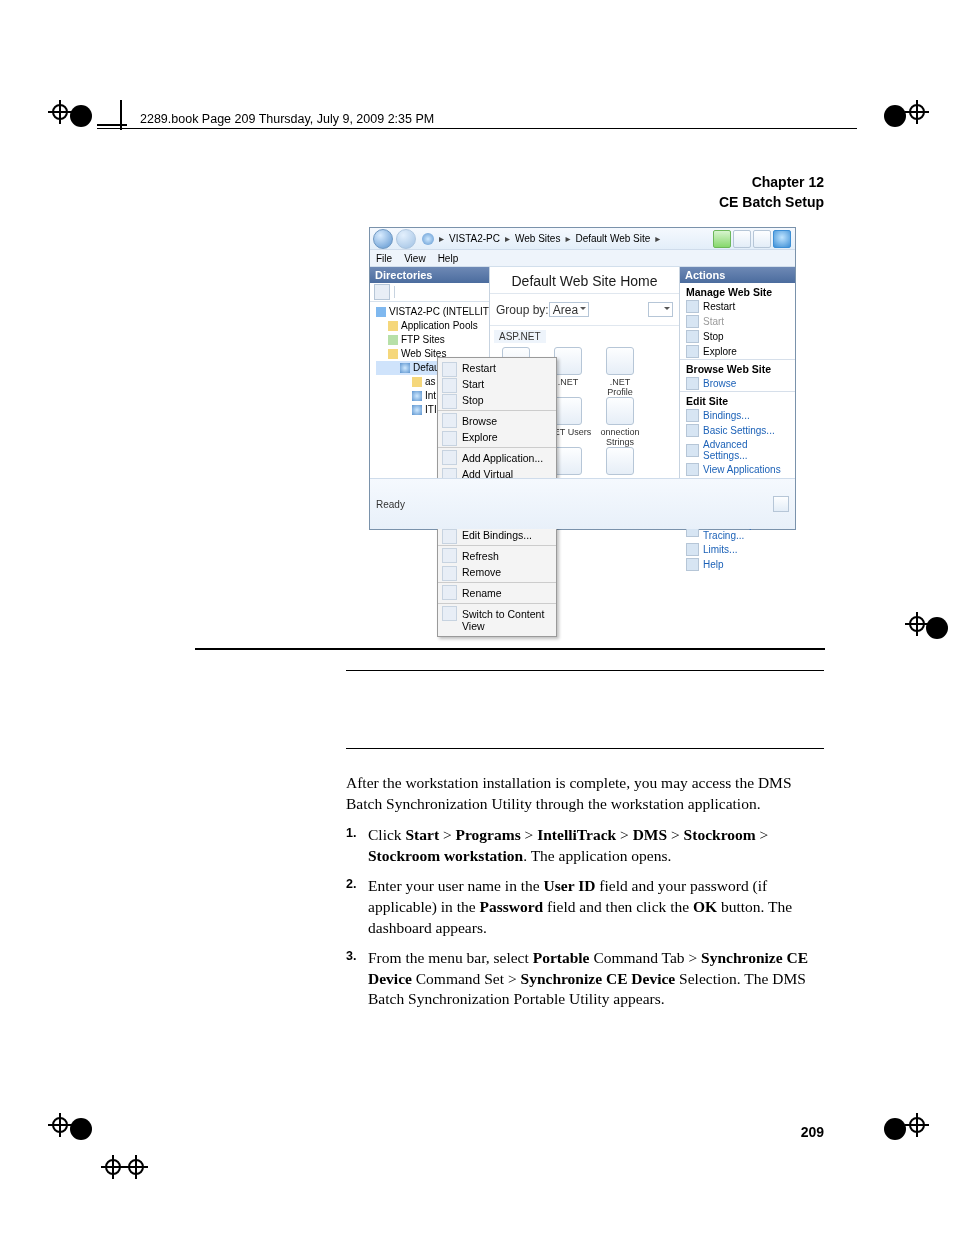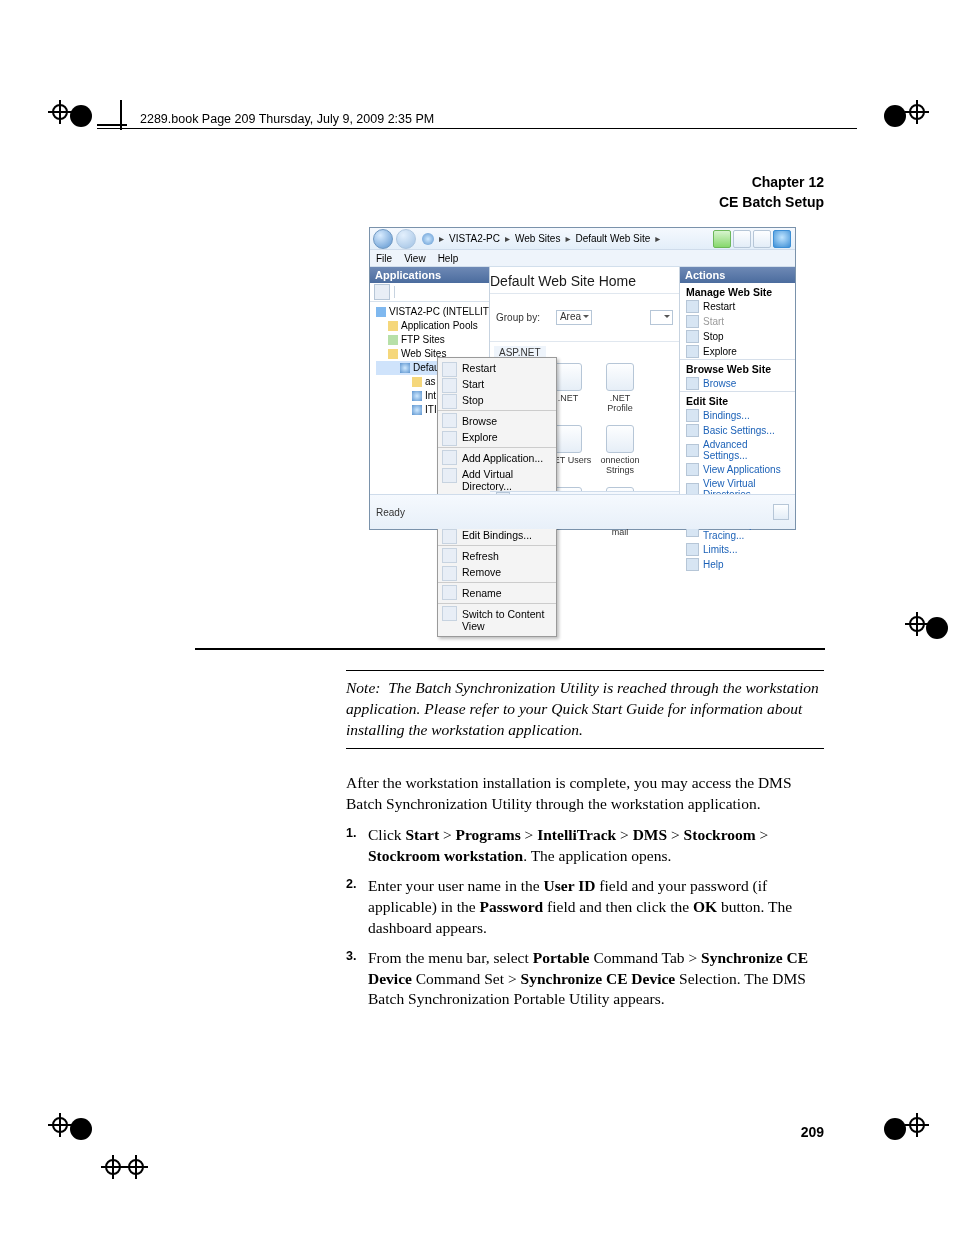--- a/index.html
+++ b/index.html
@@ -44,38 +44,38 @@
   .tico2{width:10px;height:10px;flex:none}
   .tind1{padding-left:12px}.tind2{padding-left:24px}.tind3{padding-left:36px}
   .sel{background:#cfe3fb}
 
   .ctxmenu{position:absolute;left:67px;top:129px;width:118px;background:#f4f4f4;border:1px solid #9a9a9a;box-shadow:2px 2px 3px rgba(0,0,0,.25);font-size:10.5px;padding:2px 0}
   .ctxmenu .mi{padding:2px 6px 2px 24px;position:relative}
   .ctxmenu .mi.sep{border-top:1px solid #ccc;margin-top:2px;padding-top:4px}
   .ctxmenu .mico{position:absolute;left:4px;top:2px;width:13px;height:13px}
 
   .center{flex:1;display:flex;flex-direction:column;background:#fff}
-  .ctitle{text-align:left;font-size:14px;padding:6px 0 4px 0;color:#1a1a1a}
-  .grprow{height:18px;border-top:1px solid #e0e7ef;border-bottom:1px solid #e0e7ef;display:flex;align-items:center;padding:16px 6px;gap:16px;font-size:10px;color:#333}
+  .ctitle{text-align:center;font-size:14px;padding:6px 0 4px 0;color:#1a1a1a}
+  .grprow{height:18px;border-top:1px solid #e0e7ef;border-bottom:1px solid #e0e7ef;display:flex;align-items:center;padding:8px 6px;gap:0;font-size:12px;color:#333}
   .drop{border:1px solid #b6c6d7;background:#fff;padding:0 10px 0 3px;height:13px;position:relative}
   .drop::after{content:"";position:absolute;right:2px;top:4px;border:3px solid transparent;border-top-color:#555}
   .catlbl{background:#eef4fb;padding:1px 5px;margin:4px 0 0 4px;width:42px;font-size:10px;color:#333}
-  .icons{display:flex;flex-wrap:wrap;padding:4px 2px;gap:12px 4px}
+  .icons{display:flex;flex-wrap:wrap;padding:4px 2px;gap:0 4px}
   .fitem{width:48px;text-align:center;font-size:9px;color:#333;line-height:10px}
   .fico{width:26px;height:26px;margin:0 auto 2px;border:1px solid #b6c6d7;border-radius:3px;background:linear-gradient(#fdfeff,#e6eef7)}
   .cbottom{border-top:1px solid #cfdceb;height:18px;display:flex;align-items:flex-start;padding-left:6px;gap:20px;font-size:12px;color:#333;background:linear-gradient(#f5f9fe,#e8f0f9)}
 
   .actions{width:115px;border-left:1px solid #c7d3e0;display:flex;flex-direction:column}
   .agroup{font-weight:bold;padding:3px 6px 1px 6px;font-size:10.5px;border-top:1px solid #d6dfea}
   .agroup:first-child{border-top:none}
   .aitem{display:flex;align-items:center;gap:4px;padding:1px 6px;font-size:10px;color:#1b61b7}
   .aitem.black{color:#000}
   .aitem.gray{color:#9a9a9a}
   .aico{width:11px;height:11px;flex:none}
-  .status{height:18px;border-top:1px solid #cfdceb;background:linear-gradient(#f5f9fe,#e8f0f9);display:flex;align-items:center;padding:8px 6px;font-size:10px;color:#333}
+  .status{height:18px;border-top:1px solid #cfdceb;background:linear-gradient(#f5f9fe,#e8f0f9);display:flex;align-items:center;padding:16px 6px;font-size:10px;color:#333}
   .status .rt{margin-left:auto;width:14px;height:14px;border:1px solid #b6c6d7;background:linear-gradient(#fdfeff,#e3edf7)}
 
   
   .h1{position:absolute;left:195px;top:603px;font-style:italic;font-size:30px;color:#000}
   .h1rule{position:absolute;left:195px;top:648px;width:630px;height:1.5px;background:#000}
   .noterule{position:absolute;left:346px;width:478px;height:1px;background:#000}
   .note{position:absolute;left:346px;width:478px;font-size:15.5px;line-height:1.35;font-style:italic}
   .para{position:absolute;left:346px;width:478px;font-size:15.5px;line-height:1.35}
   .ol{position:absolute;left:346px;width:478px;font-size:15.5px;line-height:1.35}
   .li{position:relative;padding-left:22px;margin-bottom:9px}
@@ -147,21 +147,21 @@
   </div>
   <div class="menubar">
     <span>File</span>
     <span>View</span>
     <span>Help</span>
   </div>
 
   <div class="body3">
 
     <div class="connpane">
-      <div class="panehdr">Applications</div>
+      <div class="panehdr">Directories</div>
       <div class="toolrow">
         <span class="tico"></span>
         <span style="width:1px;height:12px;background:#c7d3e0"></span>
       </div>
       <div class="tree">
         <div class="tnode">
               <span class="tico2" style="background:#7fb8ef"></span>
               <span>VISTA2-PC (INTELLITRACKDV</span>
             </div>
         <div class="tnode tind1">
@@ -263,23 +263,20 @@
 
   <div class="status" style="position:absolute;left:0;right:0;bottom:0">
     <span>Ready</span>
     <span class="rt"></span>
   </div>
 </div>
 
 <div class="h1rule"></div>
 
 <div class="noterule" style="top:670px"></div>
-<div class="note" style="top:678px">
-  <span>Note:</span>&nbsp;&nbsp;<span>The Batch Synchronization Utility is reached through the workstation application. Please refer to your Quick Start Guide for information about installing the workstation application.</span>
-</div>
 <div class="noterule" style="top:748px"></div>
 
 <div class="para" style="top:773px">After the workstation installation is complete, you may access the DMS Batch Synchronization Utility through the workstation application.</div>
 
 <div class="ol" style="top:825px">
   <div class="li">
     <span class="num">1.</span>
     <span>Click </span><b>Start</b><span> &gt; </span><b>Programs</b><span> &gt; </span><b>IntelliTrack</b><span> &gt; </span><b>DMS</b><span> &gt; </span><b>Stockroom</b><span> &gt; </span><b>Stockroom workstation</b><span>. The application opens.</span>
   </div>
   <div class="li">

